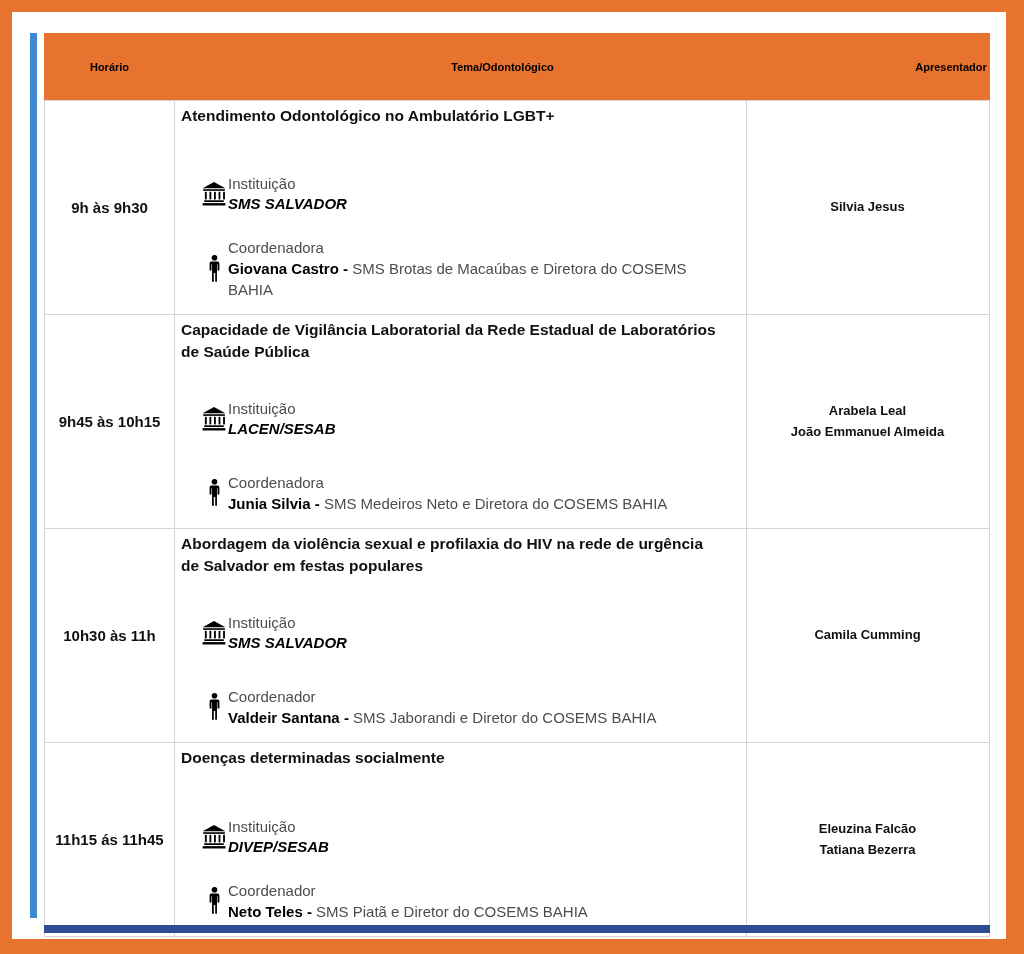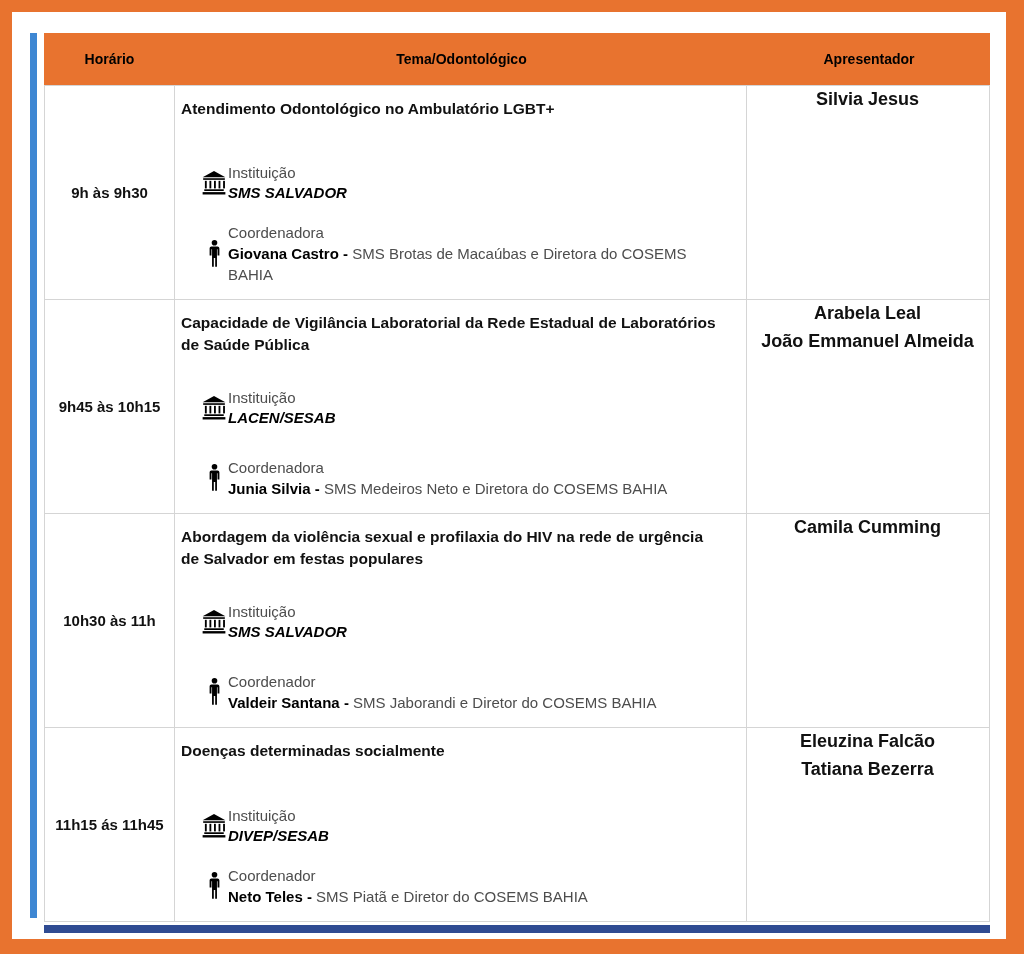--- a/index.html
+++ b/index.html
@@ -22,56 +22,56 @@
     border-width:12px 18px 15px 12px;
     background:#fff;overflow:hidden;
   }
   .blue-stripe{
     position:absolute;left:18px;top:21px;width:7px;height:885px;
     background:var(--blue);
   }
   .tbl{position:absolute;left:32px;top:21px;width:946px;}
   .thead{
     display:grid;grid-template-columns:131px 573px 242px;
-    height:52px;background:var(--orange);
+    height:67px;background:var(--orange);
     align-items:center;text-align:center;
-    font-weight:bold;font-size:14px;color:#000;
+    font-weight:bold;font-size:11px;color:#000;gap:41px;
   }
   .tbody{border:1px solid var(--bgray);border-top:1px solid var(--bgray);}
   .trow{
     display:grid;grid-template-columns:130px 572px 241px;
     border-bottom:1px solid var(--bgray);
     height:214px;
   }
   .trow:last-child{height:193px;border-bottom:none;}
   .cell-time{
     border-right:1px solid var(--bgray);
     display:flex;align-items:center;justify-content:center;
     font-weight:bold;font-size:15px;
   }
   .cell-theme{
     border-right:1px solid var(--bgray);
-    padding:12px 28px 14px 6px;
+    padding:4px 28px 14px 6px;
     display:flex;flex-direction:column;justify-content:space-between;
   }
   .theme-title{
     font-weight:bold;font-size:15.5px;line-height:1.45;min-height:46px;
   }
   .info-block{
     display:flex;align-items:center;gap:1px;margin-left:20px;
   }
   .info-icon{width:26px;flex:0 0 26px;display:flex;justify-content:center;}
   .info-icon svg{display:block;}
   .info-label{font-size:15px;color:var(--lgray);line-height:1.35;}
   .info-strong{font-size:15px;font-weight:bold;color:#000;line-height:1.35;font-style:italic;}
   .coord-line{font-size:15px;color:var(--lgray);line-height:1.4;}
   .coord-line b{color:#000;}
   .cell-presenter{
-    display:flex;flex-direction:column;align-items:center;justify-content:flex-start;
-    font-weight:bold;font-size:18px;text-align:center;line-height:1.55;
+    display:flex;flex-direction:column;align-items:center;justify-content:center;
+    font-weight:bold;font-size:13px;text-align:center;line-height:1.55;
   }
   .navy-bar{
     position:absolute;left:32px;top:913px;width:946px;height:8px;
     background:var(--navy);
   }
 </style>
 </head>
 <body>
 
 <div class="frame">

